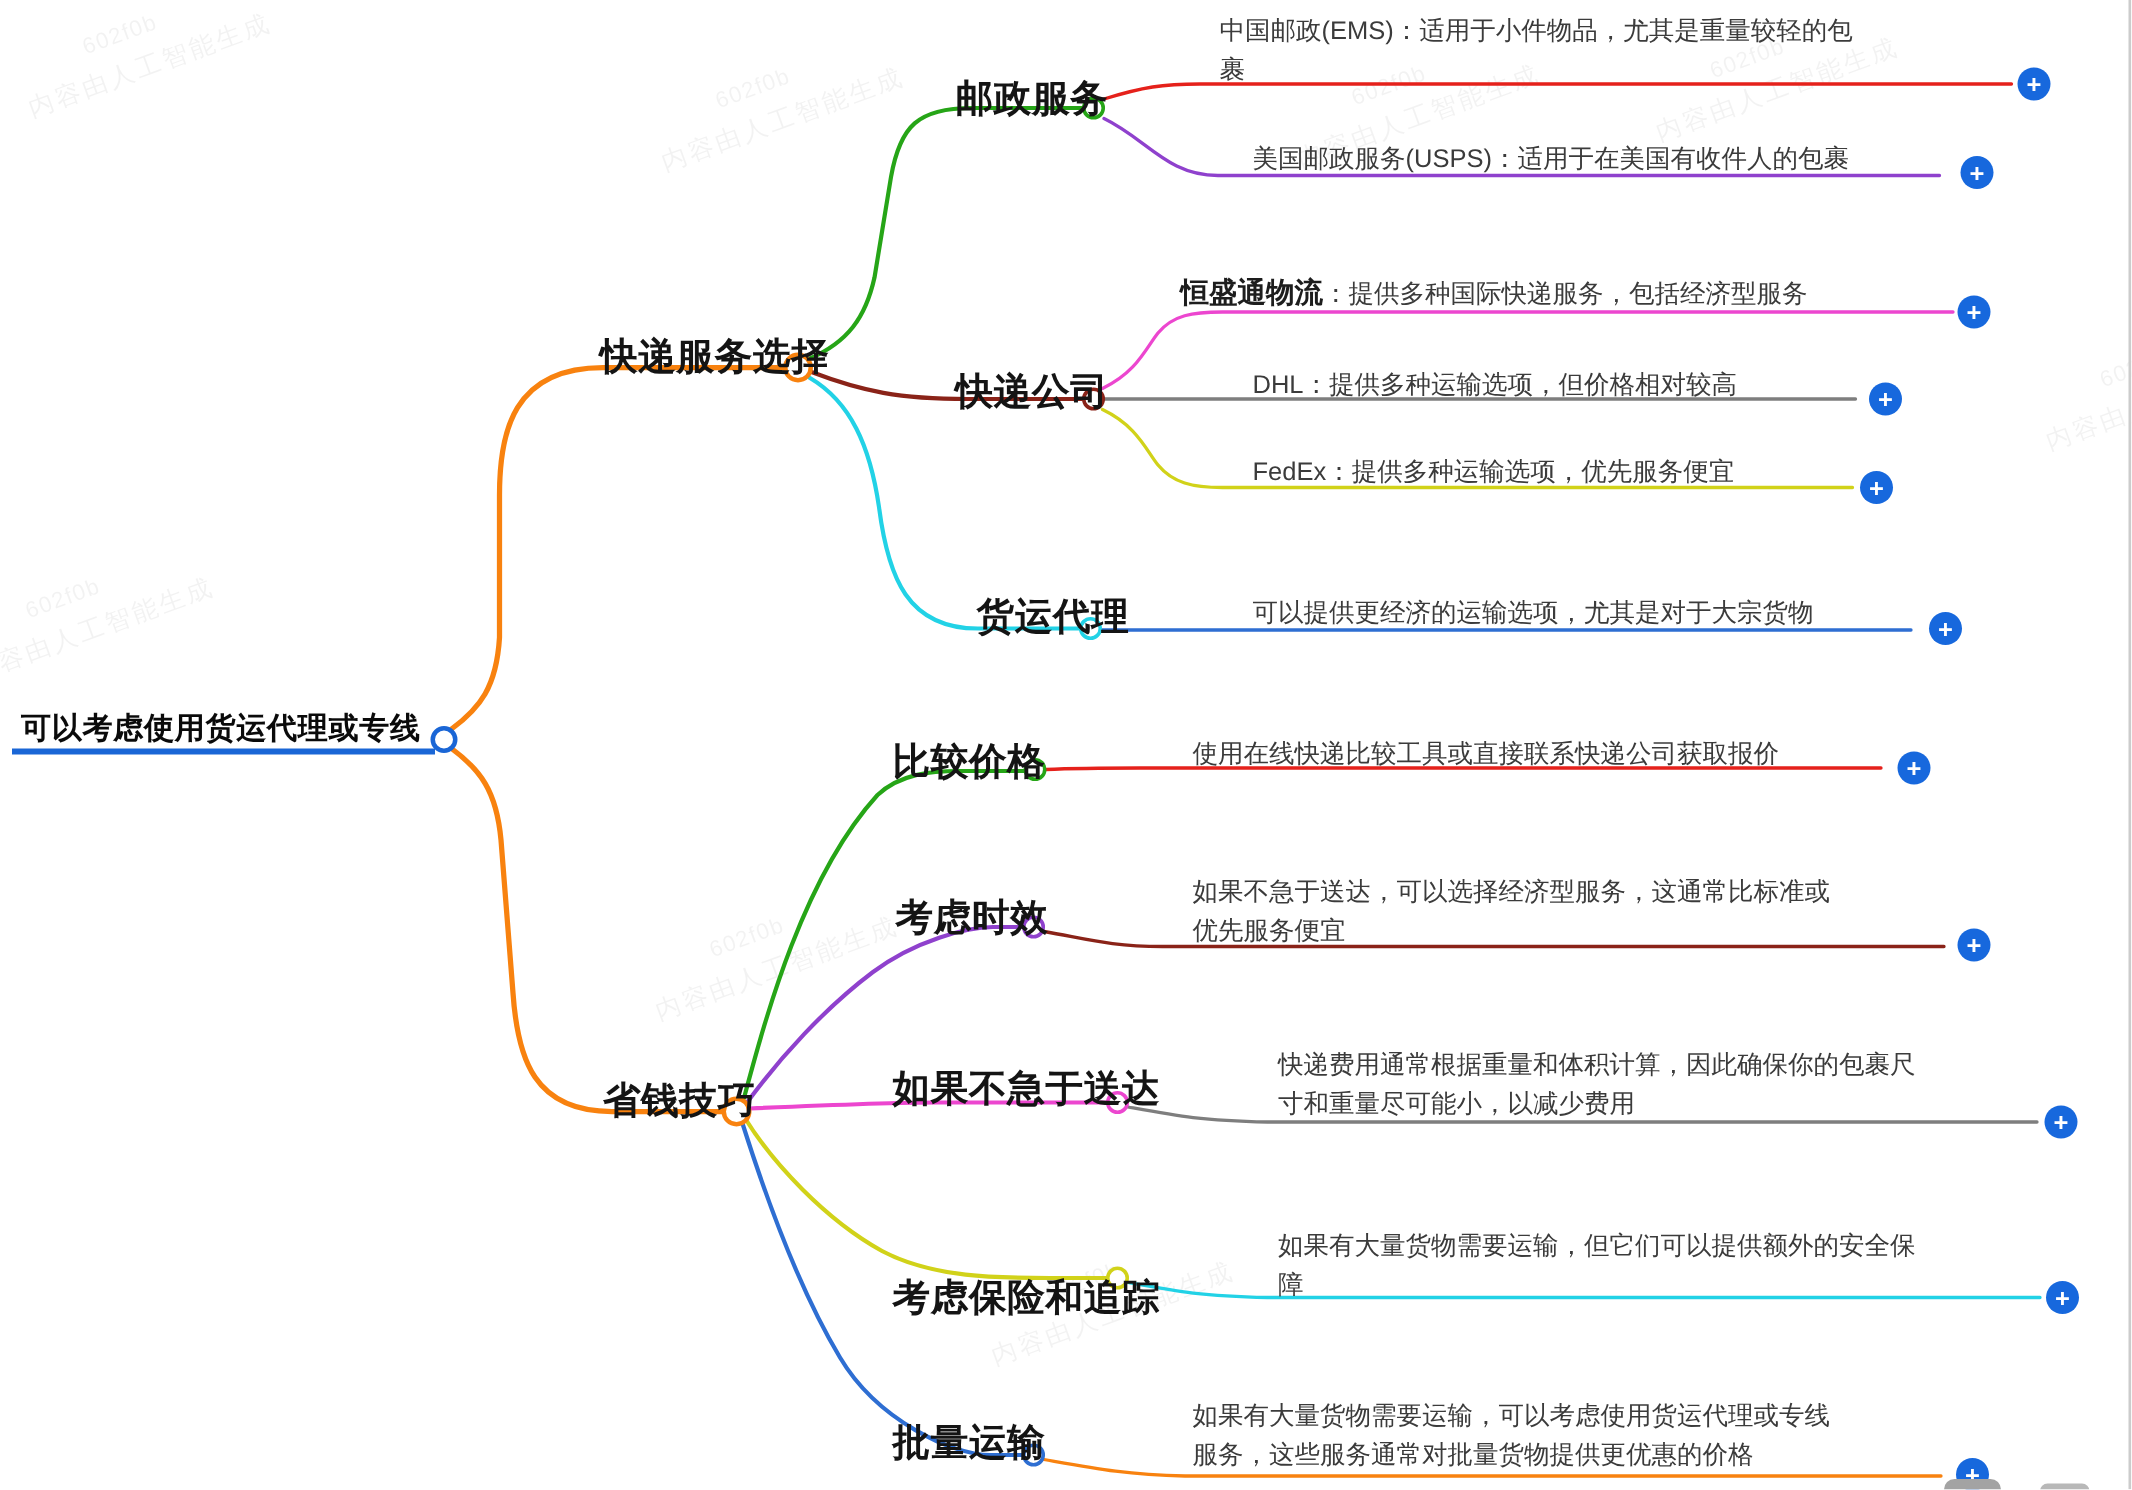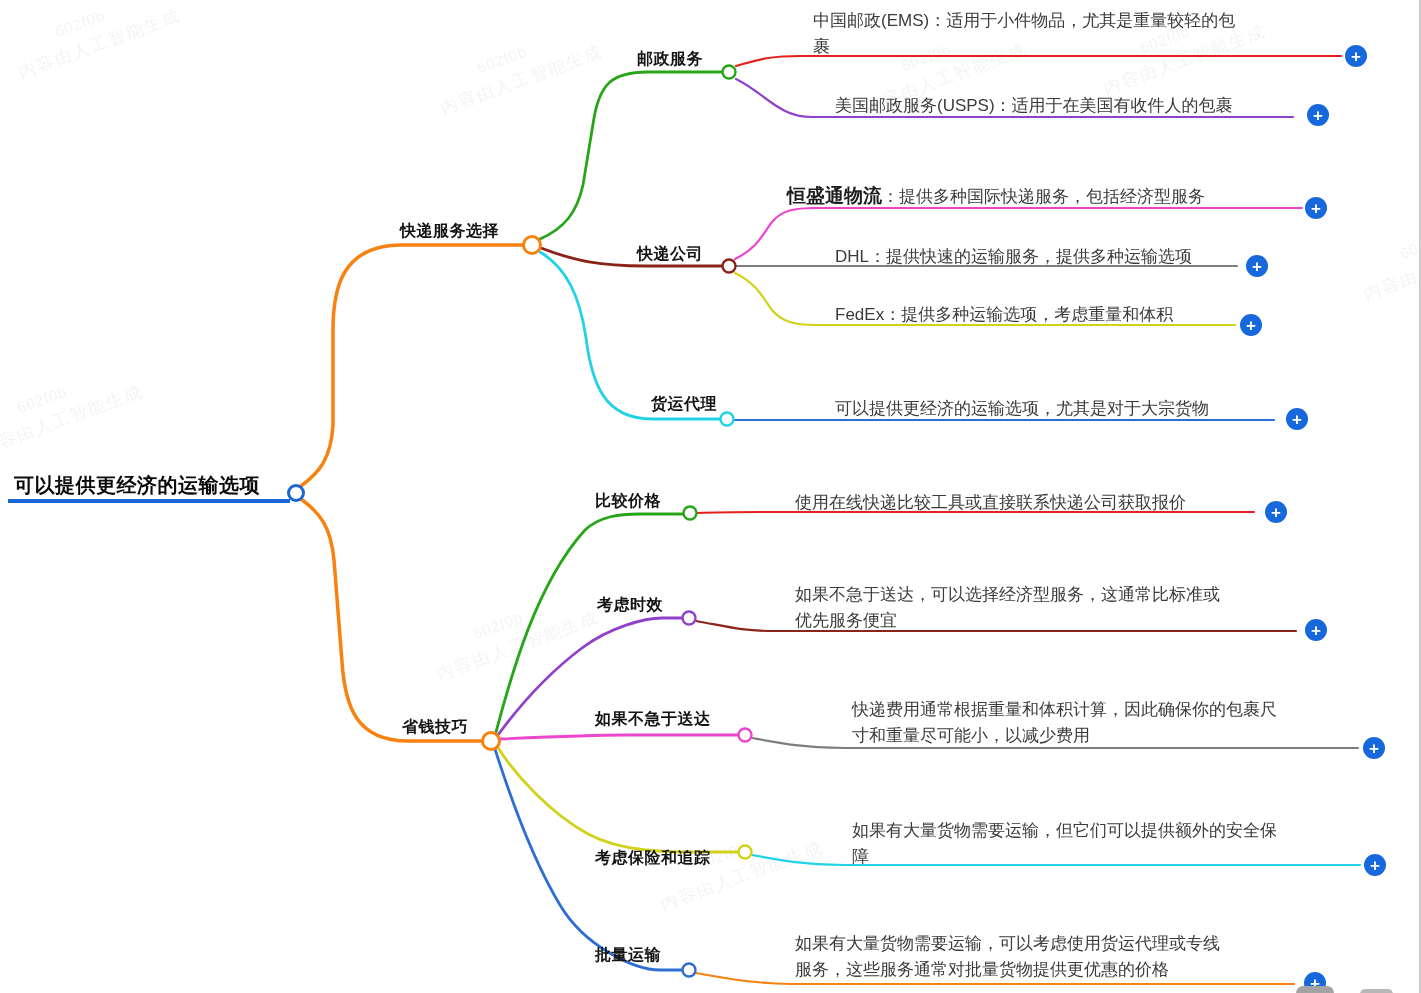--- a/index.html
+++ b/index.html
@@ -1,21 +1,21 @@
 <!DOCTYPE html>
 <html><head>
 <meta charset="utf-8">
 <style>
   html,body{margin:0;padding:0;background:#ffffff;}
   .canvas{
     position:relative;width:1421px;height:993px;overflow:hidden;background:#ffffff;
     font-family:"Liberation Sans","DejaVu Sans",sans-serif;
   }
   .layer-svg{position:absolute;left:0;top:0;z-index:2;}
-  .node-label{position:absolute;z-index:3;font-size:16px;font-weight:bold;color:#141414;white-space:nowrap;letter-spacing:0.5px;}
+  .node-label{position:absolute;z-index:3;font-size:25px;font-weight:bold;color:#141414;white-space:nowrap;letter-spacing:0.5px;}
   .root-label{position:absolute;z-index:3;font-size:20px;font-weight:bold;color:#0a0a0a;white-space:nowrap;letter-spacing:0.5px;}
   .leaf-text{position:absolute;z-index:3;font-size:17px;color:#3b3b3b;line-height:26px;white-space:nowrap;}
   .leaf-text .big{font-size:19px;font-weight:600;color:#1d1d1d;}
   .plus-btn{
     position:absolute;z-index:4;width:22px;height:22px;border-radius:50%;
     background:#1768dd;color:#ffffff;display:flex;align-items:center;justify-content:center;
     font-size:17px;font-weight:bold;cursor:pointer;line-height:1;
   }
   .wm{position:absolute;z-index:1;color:rgba(0,0,0,0.05);transform:rotate(-20deg);font-size:17px;line-height:26px;white-space:nowrap;}
   .wm .wm-id{display:block;padding-left:48px;font-size:15px;letter-spacing:1px;}
@@ -101,21 +101,21 @@
     <circle cx="729" cy="72" r="6.5" fill="#ffffff" stroke="#26a517" stroke-width="2.4"></circle>
     <circle cx="729" cy="266" r="6.5" fill="#ffffff" stroke="#8a2318" stroke-width="2.4"></circle>
     <circle cx="727" cy="419" r="6.5" fill="#ffffff" stroke="#22d2e6" stroke-width="2.4"></circle>
     <circle cx="690" cy="513" r="6.5" fill="#ffffff" stroke="#26a517" stroke-width="2.4"></circle>
     <circle cx="689" cy="618" r="6.5" fill="#ffffff" stroke="#8f41cd" stroke-width="2.4"></circle>
     <circle cx="745" cy="735" r="6.5" fill="#ffffff" stroke="#ec46cf" stroke-width="2.4"></circle>
     <circle cx="745" cy="852" r="6.5" fill="#ffffff" stroke="#d1d219" stroke-width="2.4"></circle>
     <circle cx="689" cy="970" r="6.5" fill="#ffffff" stroke="#2e6ed2" stroke-width="2.4"></circle>
   </svg>
 
-  <div class="root-label" style="left:14px;top:472px;">可以提供更经济的运输选项</div>
+  <div class="root-label" style="left:14px;top:472px;">可以考虑使用货运代理或专线</div>
 
   <div class="node-label" style="left:400px;top:221px;">快递服务选择</div>
   <div class="node-label" style="left:402px;top:717px;">省钱技巧</div>
   <div class="node-label" style="left:637px;top:49px;">邮政服务</div>
   <div class="node-label" style="left:637px;top:244px;">快递公司</div>
   <div class="node-label" style="left:637px;top:394px;margin-left:14px;">货运代理</div>
   <div class="node-label" style="left:595px;top:491px;">比较价格</div>
   <div class="node-label" style="left:597px;top:595px;">考虑时效</div>
   <div class="node-label" style="left:595px;top:709px;">如果不急于送达</div>
   <div class="node-label" style="left:595px;top:848px;">考虑保险和追踪</div>
@@ -125,24 +125,24 @@
     <div>中国邮政(EMS)：适用于小件物品，尤其是重量较轻的包</div>
     <div>裹</div>
   </div>
   <div class="leaf-text" style="left:835px;top:93px;">
     <div>美国邮政服务(USPS)：适用于在美国有收件人的包裹</div>
   </div>
   <div class="leaf-text" style="left:787px;top:183px;">
     <span class="big">恒盛通物流</span><span>：提供多种国际快递服务，包括经济型服务</span>
   </div>
   <div class="leaf-text" style="left:835px;top:244px;">
-    <div>DHL：提供快速的运输服务，提供多种运输选项</div>
+    <div>DHL：提供多种运输选项，但价格相对较高</div>
   </div>
   <div class="leaf-text" style="left:835px;top:302px;">
-    <div>FedEx：提供多种运输选项，考虑重量和体积</div>
+    <div>FedEx：提供多种运输选项，优先服务便宜</div>
   </div>
   <div class="leaf-text" style="left:835px;top:396px;">
     <div>可以提供更经济的运输选项，尤其是对于大宗货物</div>
   </div>
   <div class="leaf-text" style="left:795px;top:490px;">
     <div>使用在线快递比较工具或直接联系快递公司获取报价</div>
   </div>
   <div class="leaf-text" style="left:795px;top:582px;">
     <div>如果不急于送达，可以选择经济型服务，这通常比标准或</div>
     <div>优先服务便宜</div>

